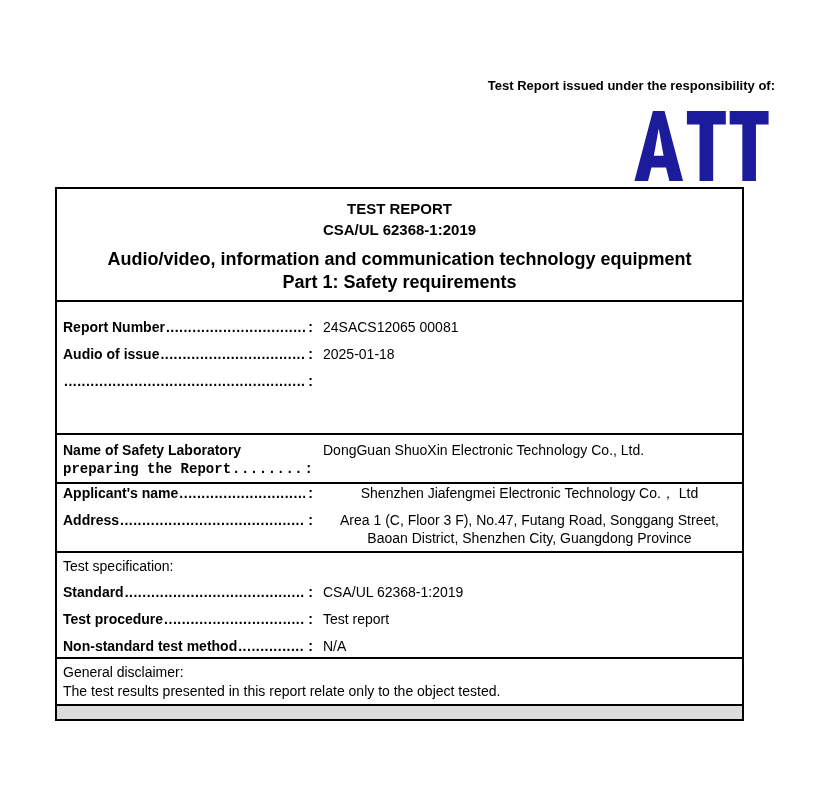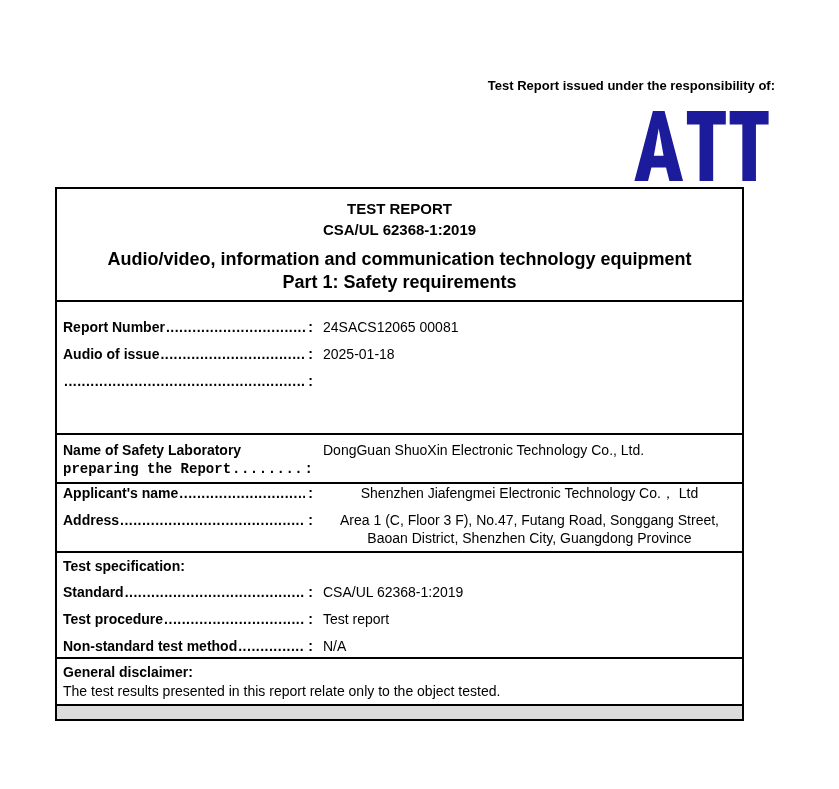--- a/index.html
+++ b/index.html
@@ -40,21 +40,21 @@
 
   .sec-report-info { padding-top:16px; padding-bottom:43px; }
 
   .sec-laboratory { padding-top:6px; padding-bottom:3px; }
   .sec-laboratory .field-row { line-height:19px; margin-bottom:0; }
   .lab-label-stack { width:250px; flex:0 0 250px; font-weight:bold; font-size:14px; line-height:19px; }
   .lab-line2 { display:flex; min-width:0;font-family:Liberation Mono, monospace; }
 
   .sec-applicant { padding-bottom:4px;text-align:center; }
 
-  .sec-heading { font-size:14px; font-weight:bold; line-height:20px; }
+  .sec-heading { font-size:14px; font-weight:normal; line-height:20px; }
   .sec-testspec { padding-top:3px; padding-bottom:2px; }
   .sec-testspec .rows { margin-top:7px; }
 
   .sec-disclaimer { padding-top:3px; padding-bottom:4px; }
   .disclaimer-text { font-size:14px; line-height:18px; }
 
   .gray-row { height:15px; background:#dcdcdc; padding:0; }
 </style>
 </head>
 <body>

